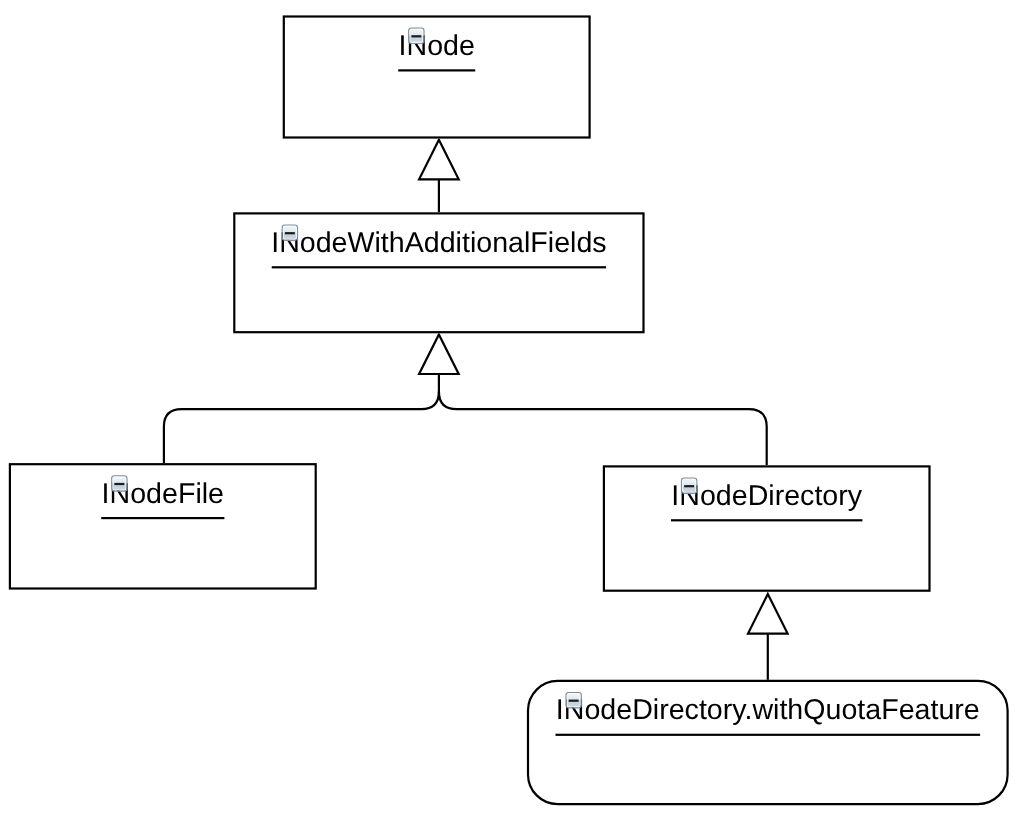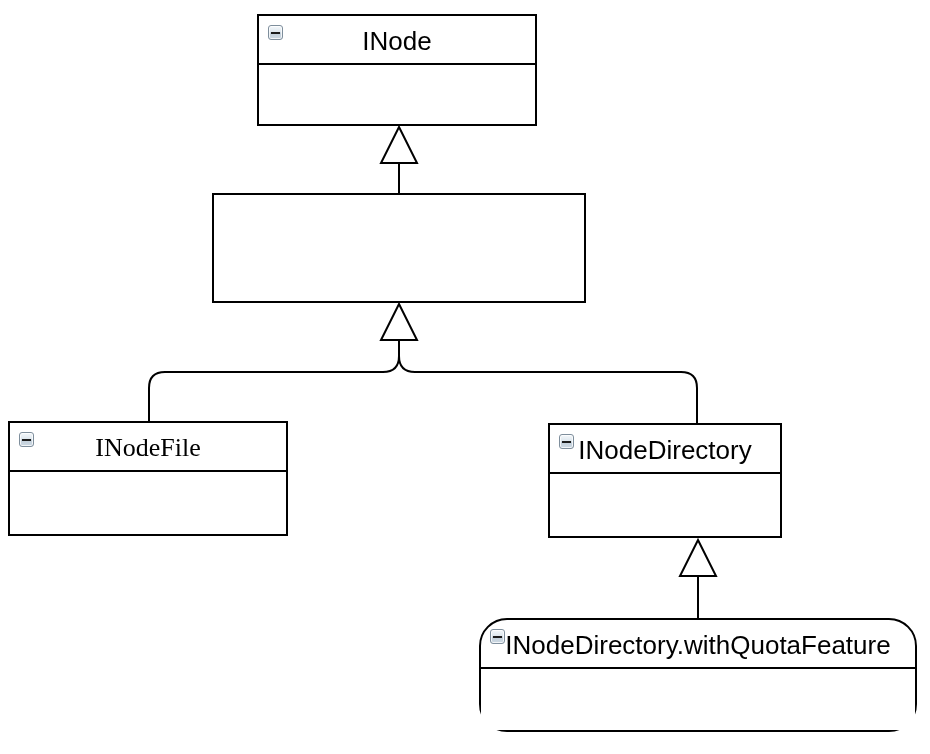--- a/index.html
+++ b/index.html
@@ -34,20 +34,21 @@
     stroke-linejoin: miter;
   }
   .uml-class {
     position: absolute;
     box-sizing: border-box;
     background: #ffffff;
     border: 2px solid #000000;
     display: flex;
     flex-direction: column;
     cursor: default;
+    align-items: center;
   }
   .uml-header {
     position: relative;
     height: 47px;
     flex: 0 0 47px;
     border-bottom: 2px solid #000000;
     display: flex;
     align-items: center;
     justify-content: center;
   }
@@ -111,34 +112,40 @@
     <div class="uml-header">
       <span class="collapse-btn">
         <span class="minus-bar"></span>
       </span>
       <span class="uml-title">INode</span>
     </div>
     <div class="uml-body"></div>
   </div>
 
   <div class="uml-class" style="left:212px; top:193px; width:374px; height:110px;">
+    <div class="uml-header">
+      <span class="collapse-btn">
+        <span class="minus-bar"></span>
+      </span>
+      <span class="uml-title">INodeWithAdditionalFields</span>
+    </div>
     <div class="uml-body"></div>
   </div>
 
-  <div class="uml-class" style="left:8px; top:421px; width:280px; height:115px;font-family:Liberation Serif, serif;">
+  <div class="uml-class" style="left:8px; top:421px; width:280px; height:115px;">
     <div class="uml-header">
       <span class="collapse-btn">
         <span class="minus-bar"></span>
       </span>
       <span class="uml-title">INodeFile</span>
     </div>
     <div class="uml-body"></div>
   </div>
 
-  <div class="uml-class" style="left:548px; top:423px; width:234px; height:115px;">
+  <div class="uml-class" style="left:548px; top:423px; width:298px; height:115px;">
     <div class="uml-header">
       <span class="collapse-btn">
         <span class="minus-bar"></span>
       </span>
       <span class="uml-title">INodeDirectory</span>
     </div>
     <div class="uml-body"></div>
   </div>
 
   <div class="uml-class" style="left:479px; top:618px; width:438px; height:114px;border-radius:28px;">

